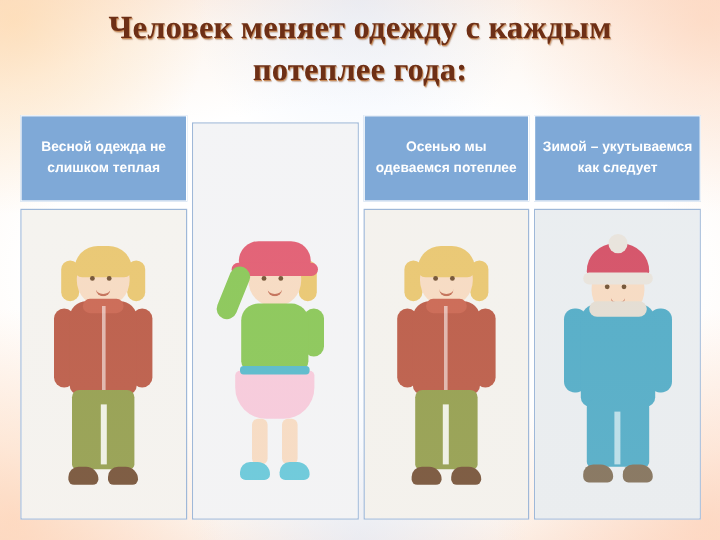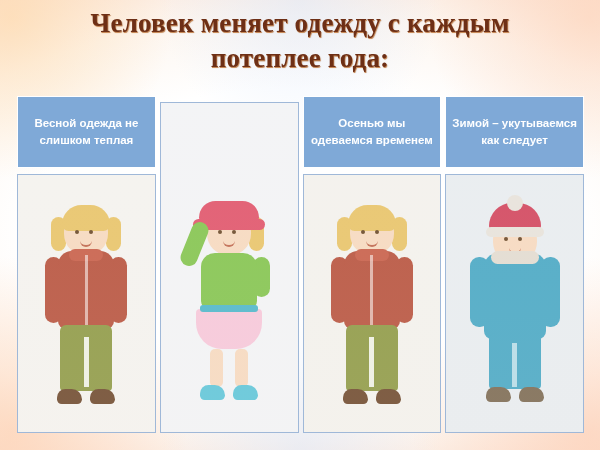--- a/index.html
+++ b/index.html
@@ -339,21 +339,21 @@
             <div class="bare-leg r"></div>
             <div class="shoe l"></div>
             <div class="shoe r"></div>
           </div>
           <div class="photo-wash"></div>
         </div>
       </div>
     </div>
 
     <div class="col col-3">
-      <div class="hdr">Осенью мы одеваемся временем</div>
+      <div class="hdr">Осенью мы одеваемся потеплее</div>
       <div class="cell">
         <div class="photo">
           <div class="fig c-autumn">
             <div class="pigtail l"></div>
             <div class="pigtail r"></div>
             <div class="head"></div>
             <div class="hair-top"></div>
             <div class="face-dot l"></div>
             <div class="face-dot r"></div>
             <div class="mouth"></div>

